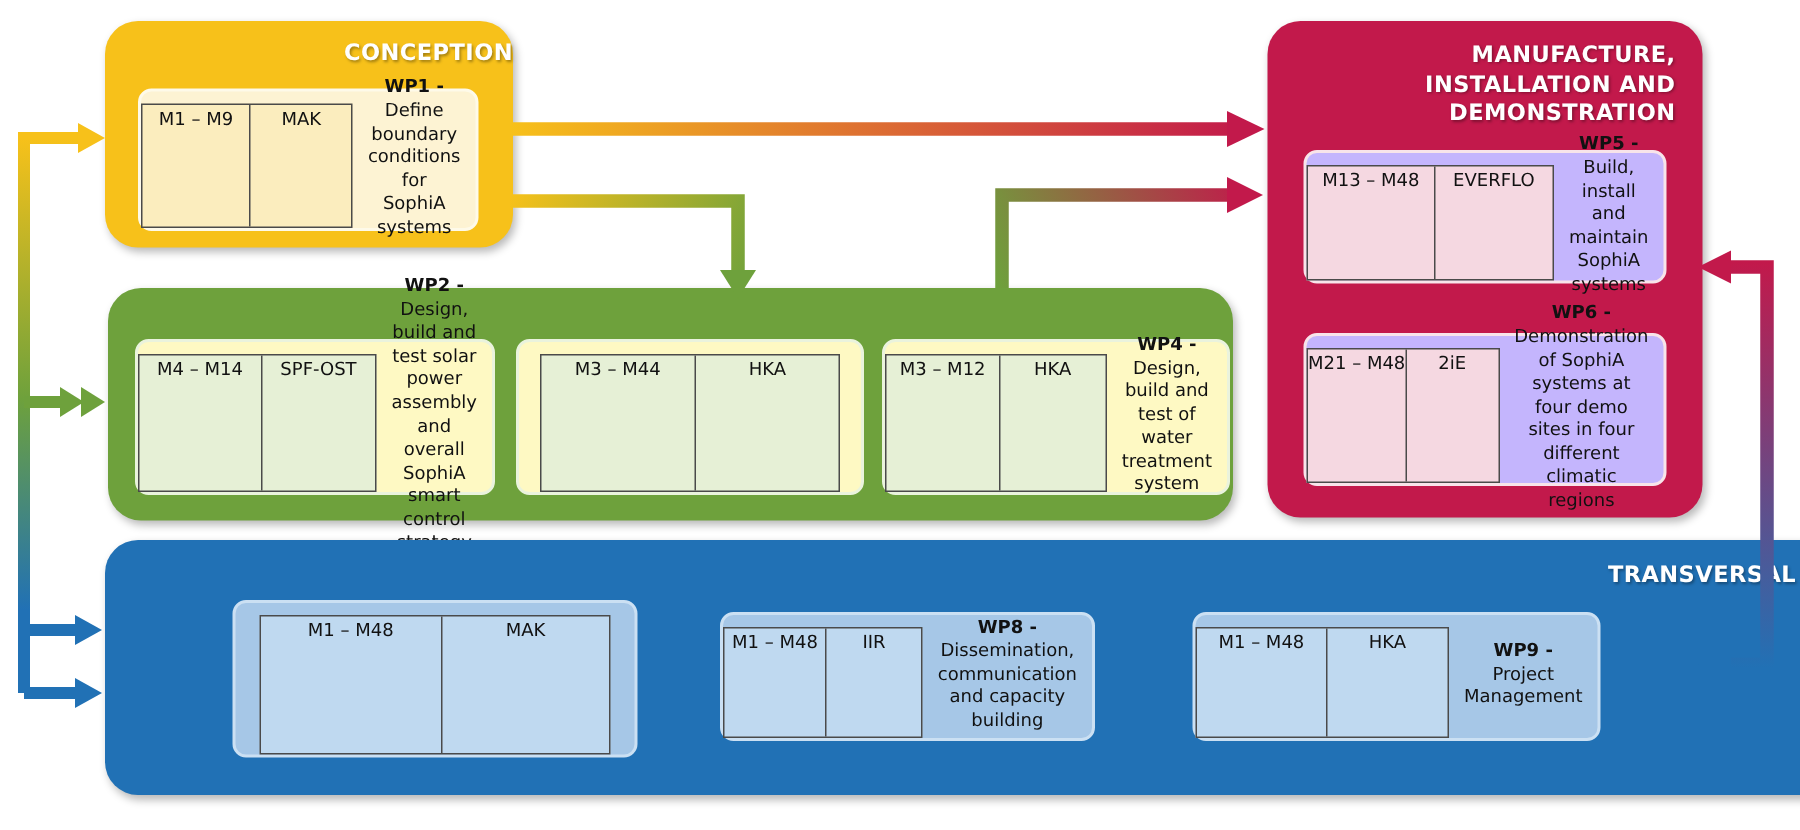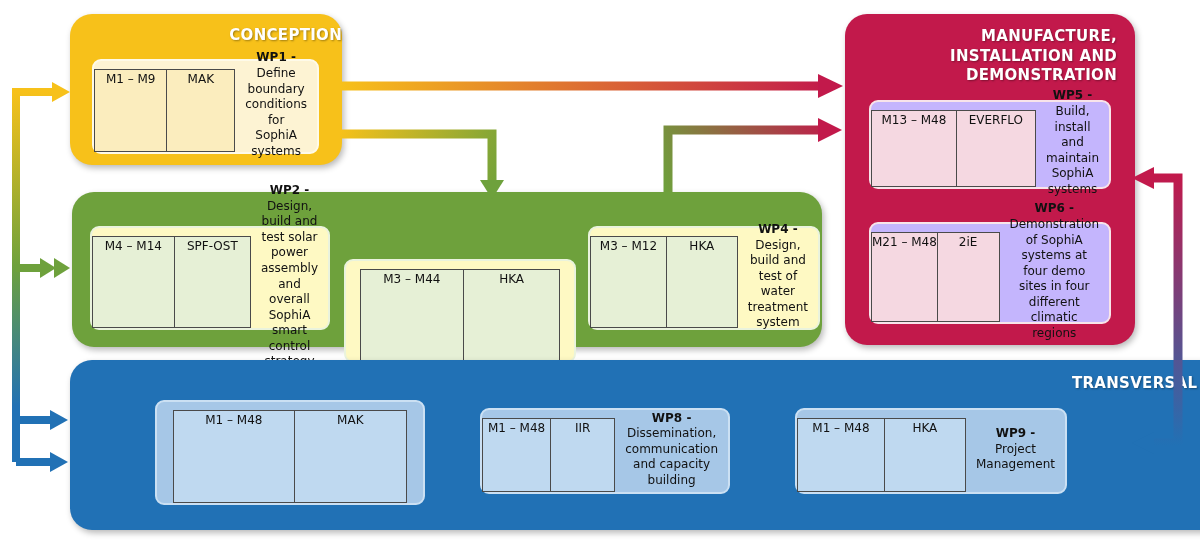--- a/index.html
+++ b/index.html
@@ -32,21 +32,21 @@
   .sec-conception  .card-header { background:#FBEDBE; }
   .sec-design      .card { background:#fef9c3; border:2px solid #EAF3DD; }
   .sec-design      .card-header { background:#E6F0D6; }
   .sec-manufacture .card { background:#c4b5fd; border:2px solid #F8E4EA; }
   .sec-manufacture .card-header { background:#F5D8E1; }
   .sec-transversal .card { background:#A6C7E7; border:2px solid #CBE0F3; }
   .sec-transversal .card-header { background:#BFD9F0; }
 
   .card-wp1 { left:22px;  top:45px;  width:227px; height:95px; }
   .card-wp2 { left:18px;  top:34px;  width:240px; height:104px; }
-  .card-wp3 { left:272px; top:34px;  width:232px; height:104px;margin-top:33px; }
+  .card-wp3 { left:272px; top:34px;  width:232px; height:104px; }
   .card-wp4 { left:516px; top:34px;  width:232px; height:104px; }
   .card-wp5 { left:24px;  top:86px;  width:242px; height:89px; }
   .card-wp6 { left:24px;  top:208px; width:242px; height:102px; }
   .card-wp7 { left:85px;  top:40px;  width:270px; height:105px; }
   .card-wp8 { left:410px; top:48px;  width:250px; height:86px; }
   .card-wp9 { left:725px; top:48px;  width:272px; height:86px; }
 
   .arrows { position:absolute; left:0; top:0; width:1200px; height:553px; z-index:2; pointer-events:none; }
 </style>
 </head>

